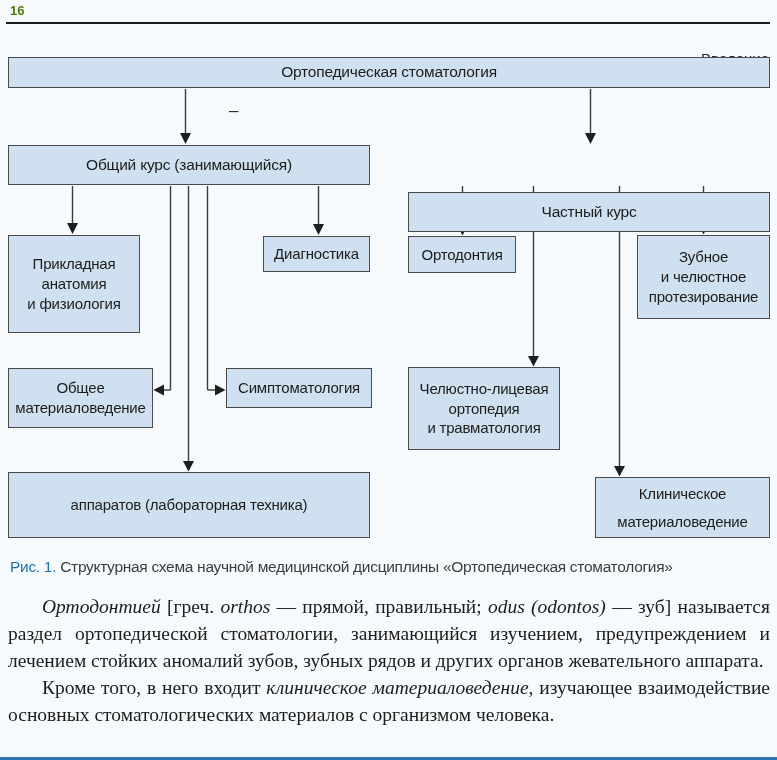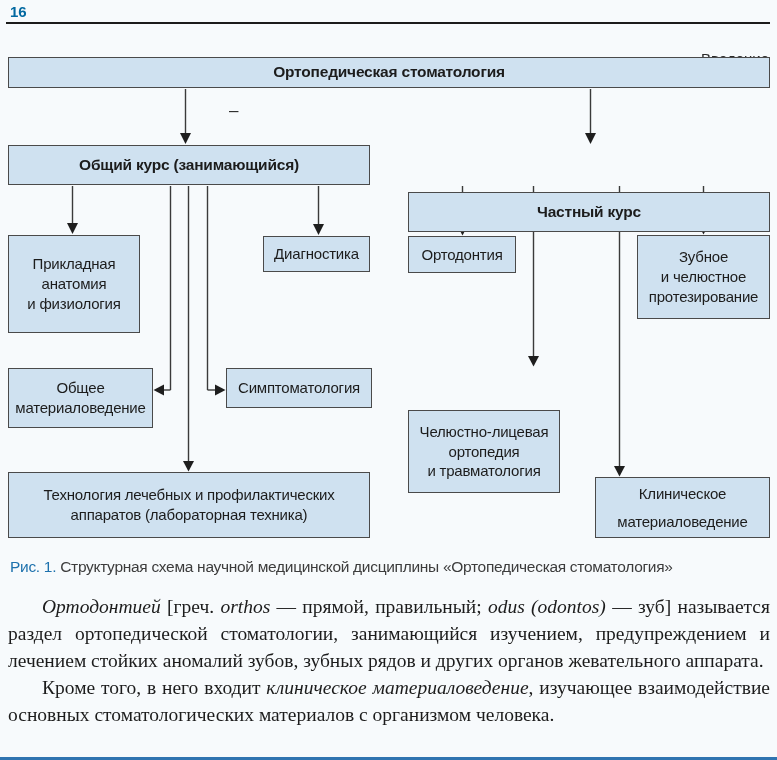--- a/index.html
+++ b/index.html
@@ -2,32 +2,32 @@
 <html lang="ru"><head>
 <meta charset="utf-8">
 <style>
   html,body{margin:0;padding:0;background:#e8eef2;}
   .page{
     position:relative;width:777px;height:760px;margin:0 auto;
     background:#f7fafc;overflow:hidden;
     font-family:"Liberation Sans",sans-serif;color:#222;
   }
   
-  .pagenum{position:absolute;left:10px;top:3px;font-size:15px;font-weight:bold;color:#0369a1;}
+  .pagenum{position:absolute;left:10px;top:3px;font-size:13px;font-weight:bold;color:#4d7c0f;}
   .running-head{position:absolute;right:8px;top:3px;font-size:15px;color:#2a2a2a;margin-top:47px;}
   .head-rule{position:absolute;left:6px;right:7px;top:22px;height:2px;background:#1b1b1b;}
   
   .diagram{position:absolute;left:0;top:0;width:777px;height:556px;}
   .node{
     position:absolute;background:#cfe1f0;border:1.5px solid #4a4a4a;
     display:flex;flex-direction:column;align-items:center;justify-content:center;
     text-align:center;font-size:15px;line-height:1.32;color:#1c1c1c;
     letter-spacing:-0.2px;box-sizing:border-box;padding:2px 4px;
   }
-  .node.hdr{font-weight:bold;font-size:15.5px;}
+  .node.hdr{font-weight:normal;font-size:15.5px;}
   .node .line{display:block;}
   .connectors{position:absolute;left:0;top:0;pointer-events:none;}
   .stray-dash{position:absolute;left:229px;top:101px;font-size:17px;color:#2a2a2a;}
   
   .caption{position:absolute;left:10px;top:558px;width:760px;font-size:15.5px;letter-spacing:-0.3px;color:#3c3c3c;}
   .caption .fig-label{color:#1d71ad;font-weight:normal;}
   
   .bodytext{
     position:absolute;left:8px;right:7px;top:593px;
     font-family:"Liberation Serif",serif;font-size:19.5px;line-height:27px;
@@ -115,28 +115,27 @@
 
     <div class="node" style="left:8px;top:368px;width:145px;height:60px;">
       <span class="line">Общее</span>
       <span class="line">материаловедение</span>
     </div>
 
     <div class="node" style="left:226px;top:368px;width:146px;height:40px;">
       <span class="line">Симптоматология</span>
     </div>
 
-    <div class="node" style="left:408px;top:367px;width:152px;height:83px;margin-top:43px;">
+    <div class="node" style="left:408px;top:367px;width:152px;height:83px;">
       <span class="line">Челюстно-лицевая</span>
       <span class="line">ортопедия</span>
       <span class="line">и травматология</span>
     </div>
 
     <div class="node" style="left:8px;top:472px;width:362px;height:66px;">
-      <span class="line">Технология лечебных и профилактических</span>
       <span class="line">аппаратов (лабораторная техника)</span>
     </div>
 
     <div class="node" style="left:595px;top:477px;width:175px;height:61px;gap:8px;">
       <span class="line">Клиническое</span>
       <span class="line">материаловедение</span>
     </div>
   </div>
 
   <div class="caption">

